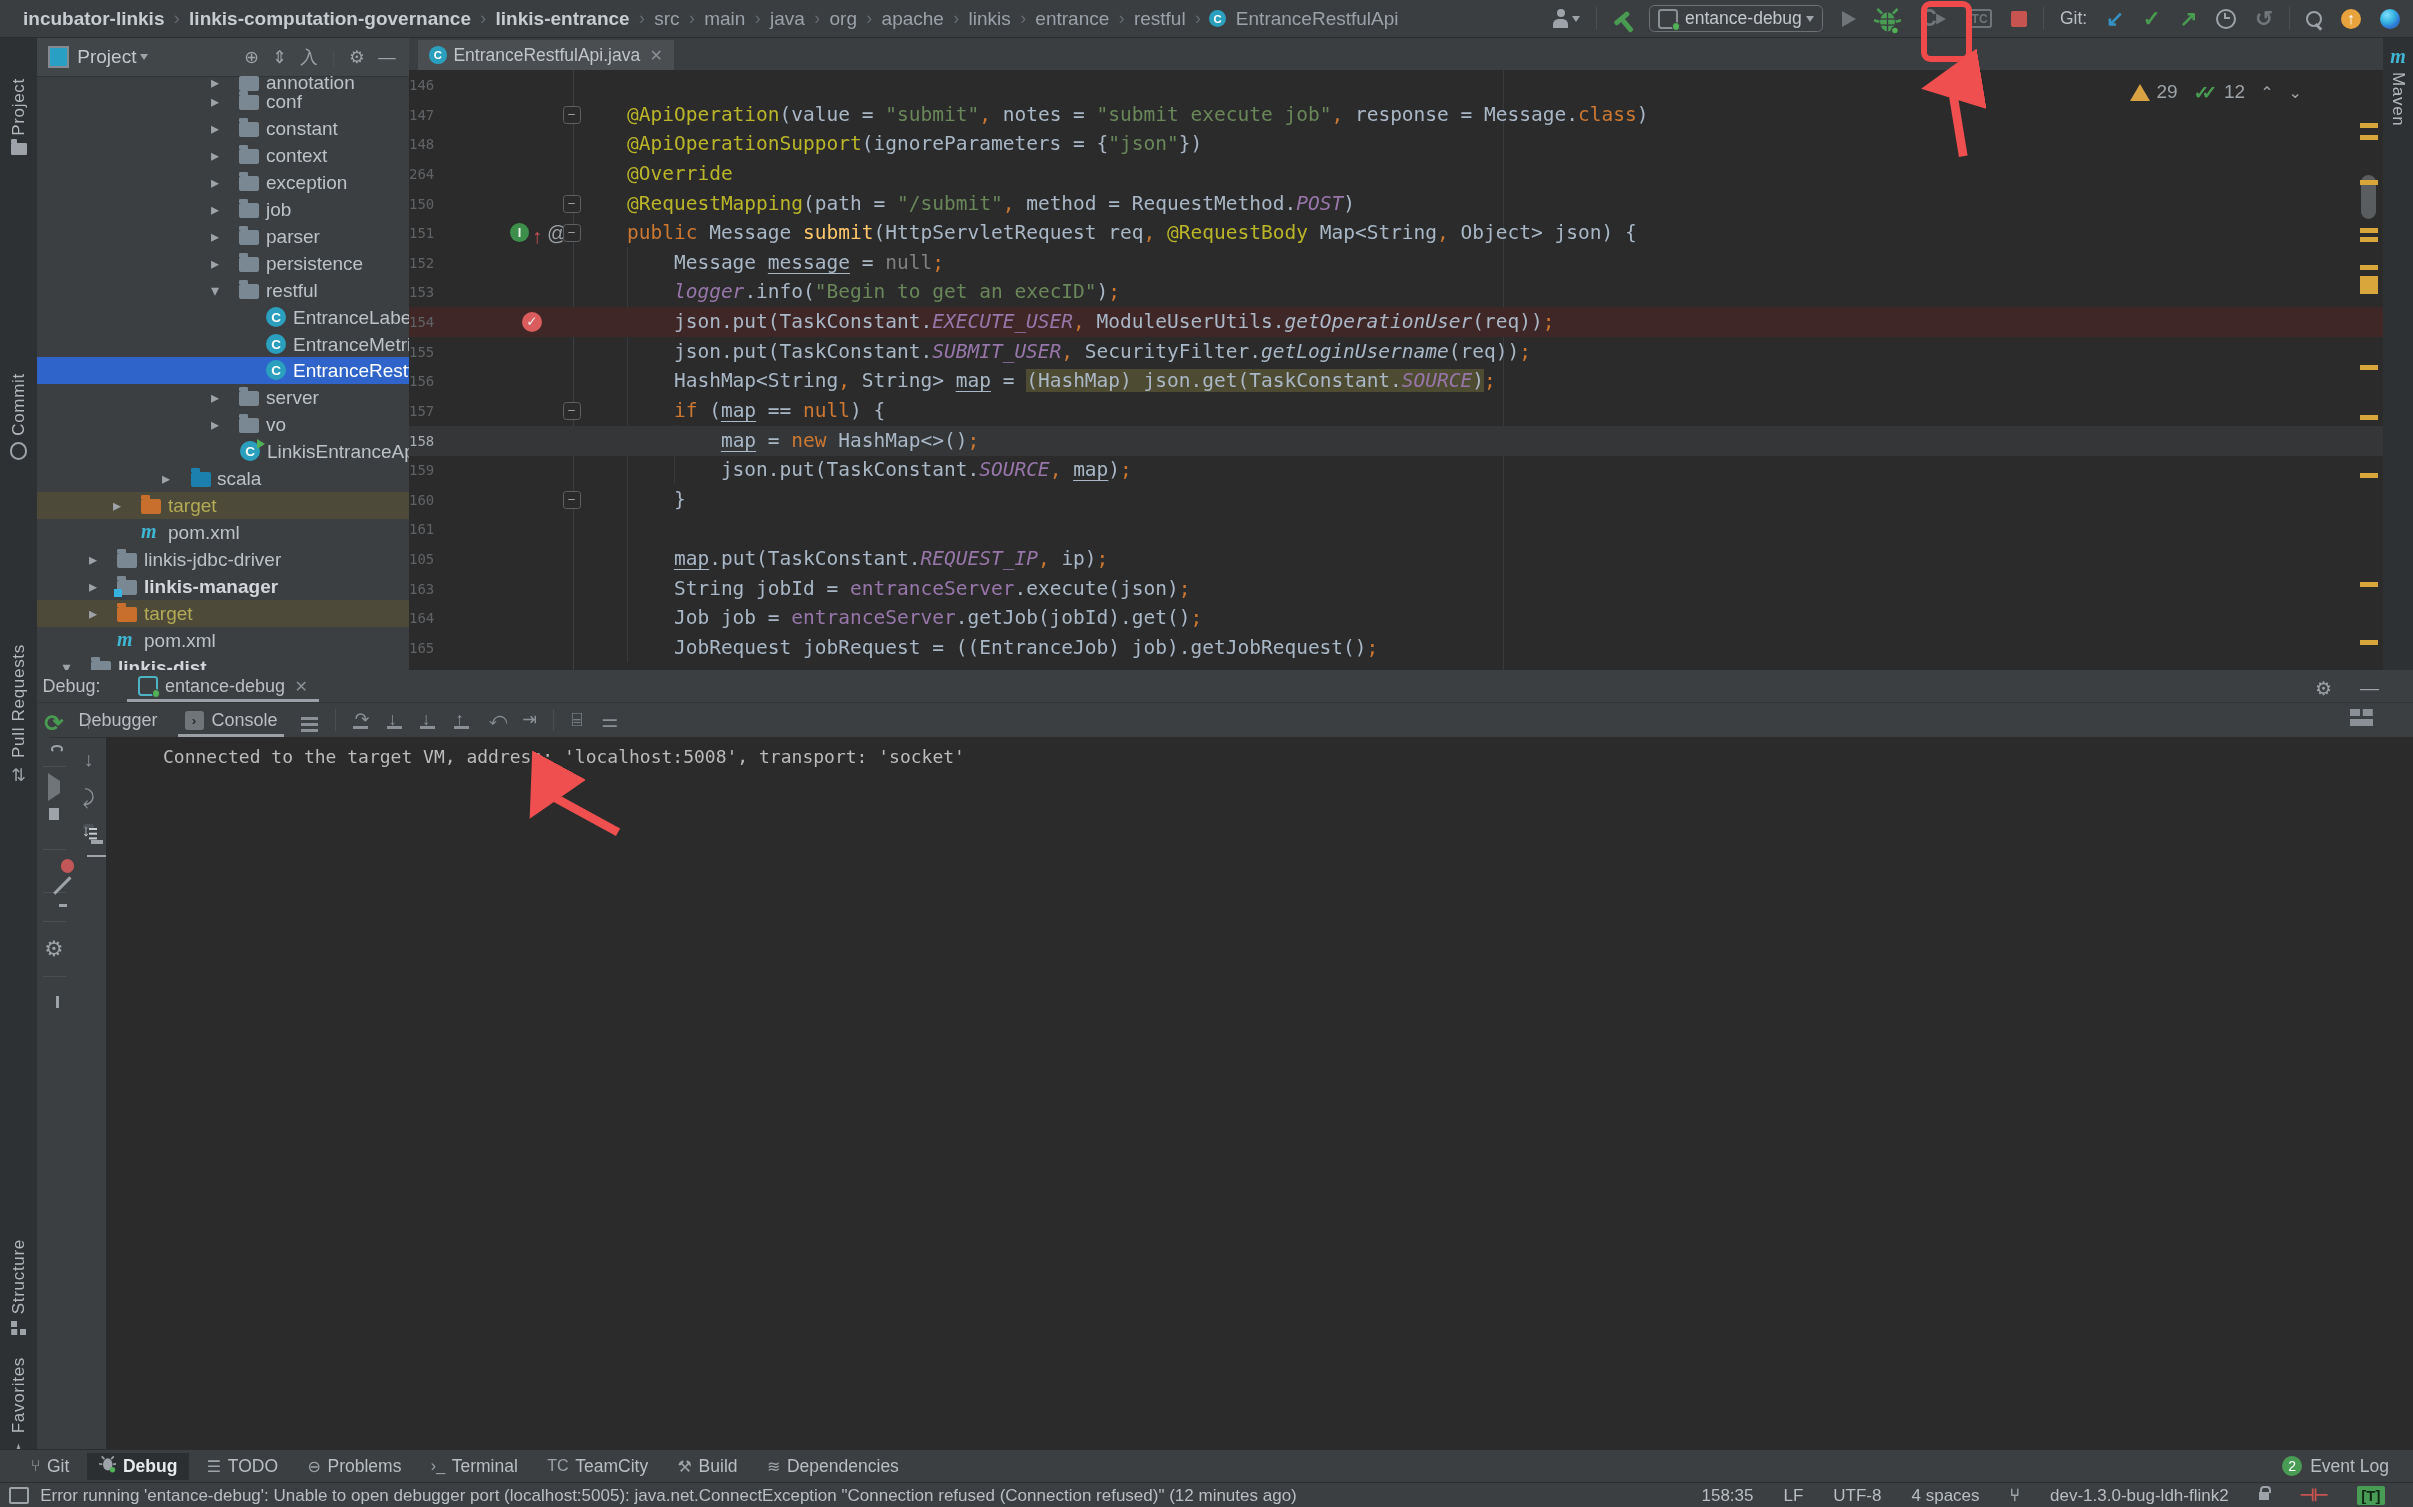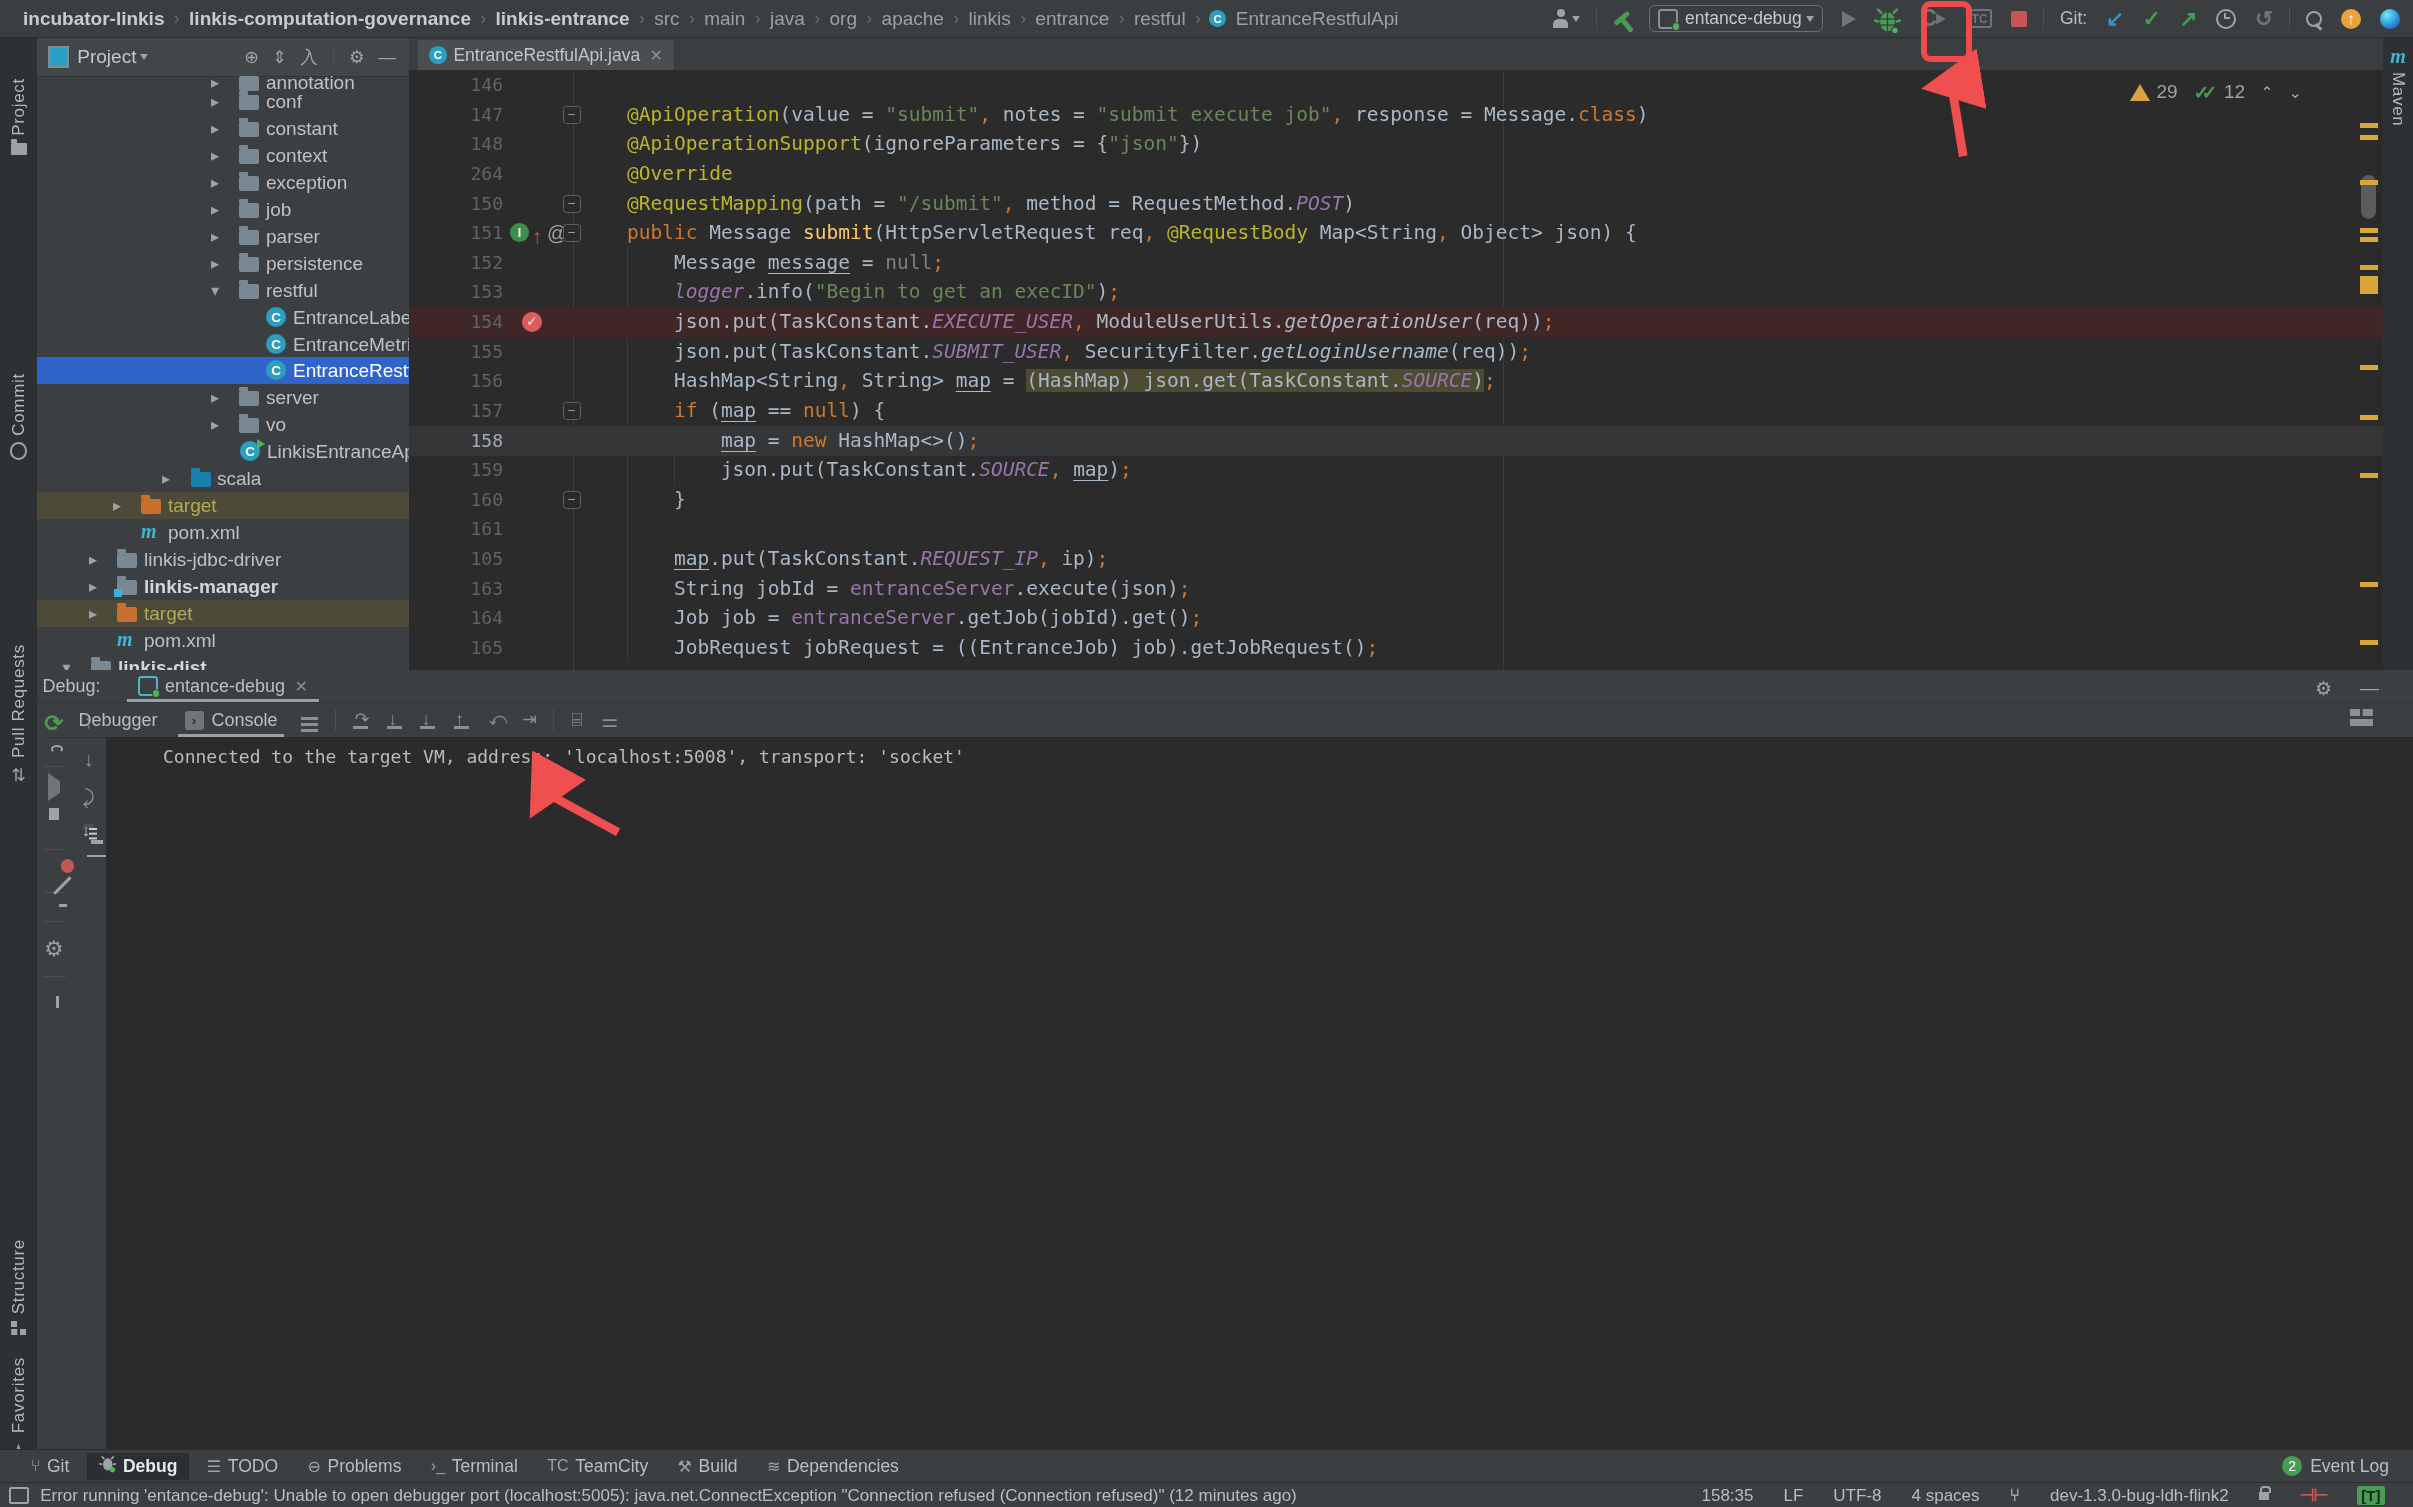--- a/index.html
+++ b/index.html
@@ -81,22 +81,22 @@
   .m-ic{position:absolute;color:#3fb6d3;font-style:italic;font-weight:bold;font-size:20px;top:1.3px;font-family:"Liberation Serif",serif;}
   
   #edtabs{left:409px;top:38px;width:1974px;height:32px;background:#3b3e41;border-bottom:0.7px solid #323537;}
   #edtab{position:absolute;left:9.4px;top:2px;height:30px;background:#4a4e51;display:flex;align-items:center;padding:0 10.8px;
          font-size:17.5px;color:#c0c5ca;}
   .tab-c{width:17.5px;height:17.5px;border-radius:50%;background:#2aa0be;color:#fff;font-size:11.4px;font-weight:bold;display:flex;align-items:center;justify-content:center;margin-right:6.7px;}
   .tab-x{color:#8c9196;margin-left:9.4px;font-size:16px;}
   #editor{left:409px;top:70px;width:1974px;height:600px;background:#2b2b2b;overflow:hidden;}
   .guide{position:absolute;width:0.7px;background:#383b3d;}
   .cl{position:absolute;left:0;width:100%;height:30px;line-height:30px;}
-  .cl .ln{position:absolute;left:0;top:0;width:94px;text-align:right;color:#606366;
-          font-family:"DejaVu Sans Mono",monospace;font-size:18px;}
+  .cl .ln{position:absolute;left:0;top:0;width:94px;color:#606366;
+          font-family:"DejaVu Sans Mono",monospace;font-size:14px;}
   .cl.cur .ln{color:#a8acb0;}
   .cl .code{position:absolute;left:171px;top:0;white-space:pre;font-family:"DejaVu Sans Mono",monospace;font-size:19.5px;color:#a9b7c6;}
   .cl.bp{background:#3f2727;}
   .cl.cur{background:#343638;}
   .gsep{position:absolute;left:164px;top:0;width:0.7px;height:100%;background:#3c3f41;}
   .tk-d{color:#a9b7c6}.tk-k{color:#cc7832}.tk-a{color:#bbb529}.tk-s{color:#6a8759}
   .tk-c{color:#9876aa;font-style:italic}.tk-f{color:#9876aa;font-style:italic}.tk-v{color:#9876aa}
   .tk-m{color:#ffc66b}.tk-i{color:#a9b7c6;font-style:italic}
   .tk-u{color:#a9b7c6;text-decoration:underline;text-underline-offset:4px;}
   .tk-g{color:#808080}.tk-p{color:#cc7832}

